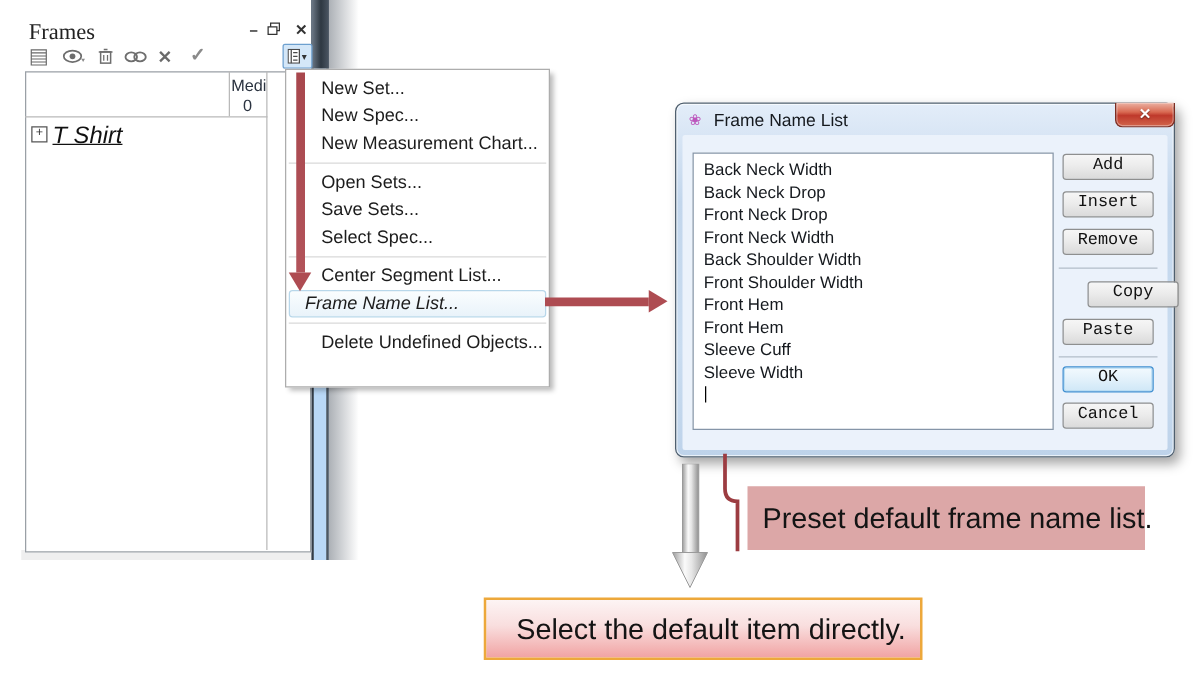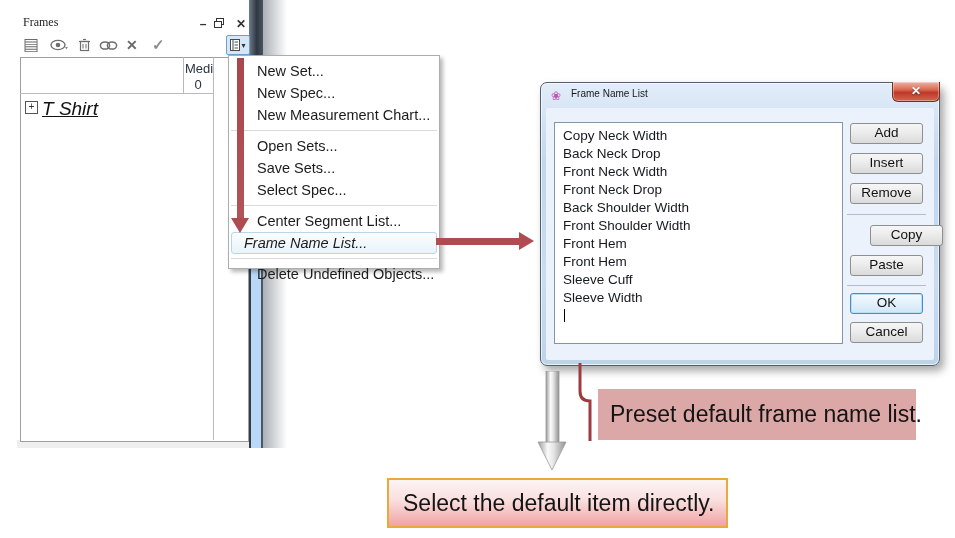--- a/index.html
+++ b/index.html
@@ -11,78 +11,78 @@
   .win-strip{left:249px;top:0;width:10px;height:448px;background:#b9d8f7;
              border-left:2px solid #333c47;border-right:2px solid #4d5762;}
   .win-strip-cap{left:249px;top:0;width:14px;height:55px;
              background:linear-gradient(to right,#707c8a,#2e3842 55%,#4a5562);}
   .win-shadow{left:263px;top:0;width:24px;height:448px;
              background:linear-gradient(to right,rgba(70,80,92,.45),rgba(255,255,255,0));}
   .panel-base{left:17px;top:440px;width:232px;height:8px;background:#efefef;}
 
   
   .panel{left:14px;top:14px;width:234px;height:426px;background:#fff;}
-  .panel-title{left:9px;top:1px;font-family:"Liberation Serif",serif;font-size:12px;color:#222;}
+  .panel-title{left:9px;top:1px;font-family:"Liberation Serif",serif;font-size:18px;color:#222;}
   .wc{top:3px;width:16px;height:14px;text-align:center;font-size:12px;font-weight:bold;
       color:#333;line-height:14px;cursor:default;}
   .toolbar-ic{top:22px;height:18px;display:flex;align-items:center;color:#6e6e6e;}
   .tb-glyph{font-size:15px;color:#6b6b6b;line-height:16px;}
   .dd-btn{left:212px;top:21px;width:22px;height:18px;border:1px solid #6da0cf;background:#d4e7f8;
       border-radius:2px;display:flex;align-items:center;justify-content:center;gap:1px;}
   .list-area{left:6px;top:43px;width:227px;height:383px;border:1px solid #9aa0a6;background:#fff;}
   .gline{background:#b9b9b9;}
   .hdr-txt{font-size:13px;color:#2b3340;}
   .expand-box{left:11px;top:87px;width:11px;height:11px;border:1px solid #555;background:#fff;
       font-size:10px;line-height:9px;text-align:center;color:#333;}
   .tree-label{left:28px;top:84px;font-style:italic;font-size:19px;color:#111;text-decoration:underline;}
 
   
-  .menu{left:228px;top:55px;width:212px;height:214px;background:#fff;border:1px solid #adadad;
+  .menu{left:228px;top:55px;width:212px;height:255px;background:#fff;border:1px solid #adadad;
         box-shadow:3px 3px 4px rgba(0,0,0,.28);padding:4px 0;box-sizing:border-box;}
   .menu-item{height:22px;line-height:22px;padding-left:28px;font-size:14.5px;color:#1c1c1c;white-space:nowrap;}
   .menu-item.hl{height:20px;line-height:20px;margin:0 2px;padding-left:12px;border:1px solid #b8d7ea;
         border-radius:3px;background:linear-gradient(#fafdfe,#e9f3fa);font-style:italic;}
   .menu-sep{height:1px;background:#d9d9d9;margin:4px 2px;}
 
   
   .arrow-red-v{left:237px;top:58px;width:7px;height:160px;background:linear-gradient(#a8474d,#b2535a);}
   .arrow-red-v-head{left:231px;top:218px;width:0;height:0;border-left:9px solid transparent;
         border-right:9px solid transparent;border-top:15px solid #ae4c52;}
   .arrow-red-h{left:436px;top:238px;width:83px;height:7px;background:#ae4c52;}
   .arrow-red-h-head{left:519px;top:232px;width:0;height:0;border-top:9px solid transparent;
         border-bottom:9px solid transparent;border-left:15px solid #ae4c52;}
 
   
   .dialog{left:540px;top:82px;width:400px;height:284px;border-radius:7px;border:1px solid #4f5f6e;
         background:linear-gradient(#e3edf9,#c2d6ec 28%,#c9dcf0 70%,#bed3ea);
         box-shadow:inset 0 0 0 1px rgba(255,255,255,.65), 4px 5px 9px rgba(0,0,0,.35);
         box-sizing:border-box;}
   .dlg-icon{left:10px;top:6px;width:14px;height:14px;font-size:12px;line-height:14px;color:#bc55bc;}
-  .dlg-title{left:30px;top:5px;font-size:10px;color:#15191e;}
+  .dlg-title{left:30px;top:5px;font-size:14px;color:#15191e;}
   .dlg-close{left:351px;top:-1px;width:46px;height:19px;border:1px solid #7c2d22;border-top:none;
         border-radius:0 0 6px 6px;background:linear-gradient(#ecb4a6,#d96a52 40%,#bf392b 55%,#d1654c);
         color:#fff;text-align:center;font-size:12px;font-weight:bold;line-height:18px;
         text-shadow:0 1px 1px rgba(0,0,0,.5);box-shadow:inset 0 0 0 1px rgba(255,255,255,.35);}
   .dlg-client{left:5px;top:25px;width:388px;height:252px;background:#ebf2fb;border-radius:2px;}
   .listbox{left:8px;top:14px;width:289px;height:222px;background:#fff;border:1px solid #8595a8;
         box-sizing:border-box;padding:4px 0 0 8px;font-size:13.5px;line-height:18px;color:#15191e;}
   .caret{display:block;width:1px;height:13px;background:#000;margin:2px 0 0 1px;}
   .dlg-btn{left:304px;width:73px;height:21px;border:1px solid #8e8f8f;border-radius:3px;
         background:linear-gradient(#f6f6f6,#ececec 45%,#dadada);box-sizing:border-box;
-        font-family:Liberation Sans, sans-serif;font-size:13.5px;color:#111;text-align:center;line-height:18px;}
+        font-family:Liberation Mono, monospace;font-size:13.5px;color:#111;text-align:center;line-height:18px;}
   .dlg-btn.ok{border:1px solid #3f8fd1;background:linear-gradient(#f3fafe,#e4f2fb 45%,#cfe7f7);
         box-shadow:0 0 0 1px #adraft;box-shadow:inset 0 0 0 1px #b9ddf3;}
   .btn-sep{left:301px;width:79px;height:1px;background:#b3bdc9;}
 
   
   .callout-pink{left:598px;top:389px;width:306px;height:51px;background:#dca7a7;
         padding-left:12px;font-size:23px;line-height:51px;color:#141414;white-space:nowrap;}
   .callout-yellow{left:387px;top:478px;width:323px;height:46px;border:2px solid #eda83b;
         background:linear-gradient(#fdf4f4,#f9dede 45%,#f1a3a3);
-        padding-left:14px;font-size:23px;line-height:46px;color:#141414;white-space:nowrap;}
+        padding-left:24px;font-size:23px;line-height:46px;color:#141414;white-space:nowrap;}
   svg{display:block;}
 </style>
 </head>
 <body>
 
 <div id="stage">
 
   <div class="abs win-strip"></div>
   <div class="abs win-strip-cap"></div>
   <div class="abs win-shadow"></div>
@@ -170,24 +170,24 @@
   <div class="abs arrow-red-v-head"></div>
   <div class="abs arrow-red-h"></div>
   <div class="abs arrow-red-h-head"></div>
 
   <div class="abs dialog">
     <div class="abs dlg-icon">❀</div>
     <div class="abs dlg-title">Frame Name List</div>
     <div class="abs dlg-close">✕</div>
     <div class="abs dlg-client">
       <div class="abs listbox">
-        <div>Copy Neck Width</div>
+        <div>Back Neck Width</div>
         <div>Back Neck Drop</div>
+        <div>Front Neck Drop</div>
         <div>Front Neck Width</div>
-        <div>Front Neck Drop</div>
         <div>Back Shoulder Width</div>
         <div>Front Shoulder Width</div>
         <div>Front Hem</div>
         <div>Front Hem</div>
         <div>Sleeve Cuff</div>
         <div>Sleeve Width</div>
         <span class="caret"></span>
       </div>
       <div class="abs dlg-btn" style="top:15px;">Add</div>
       <div class="abs dlg-btn" style="top:45px;">Insert</div>

